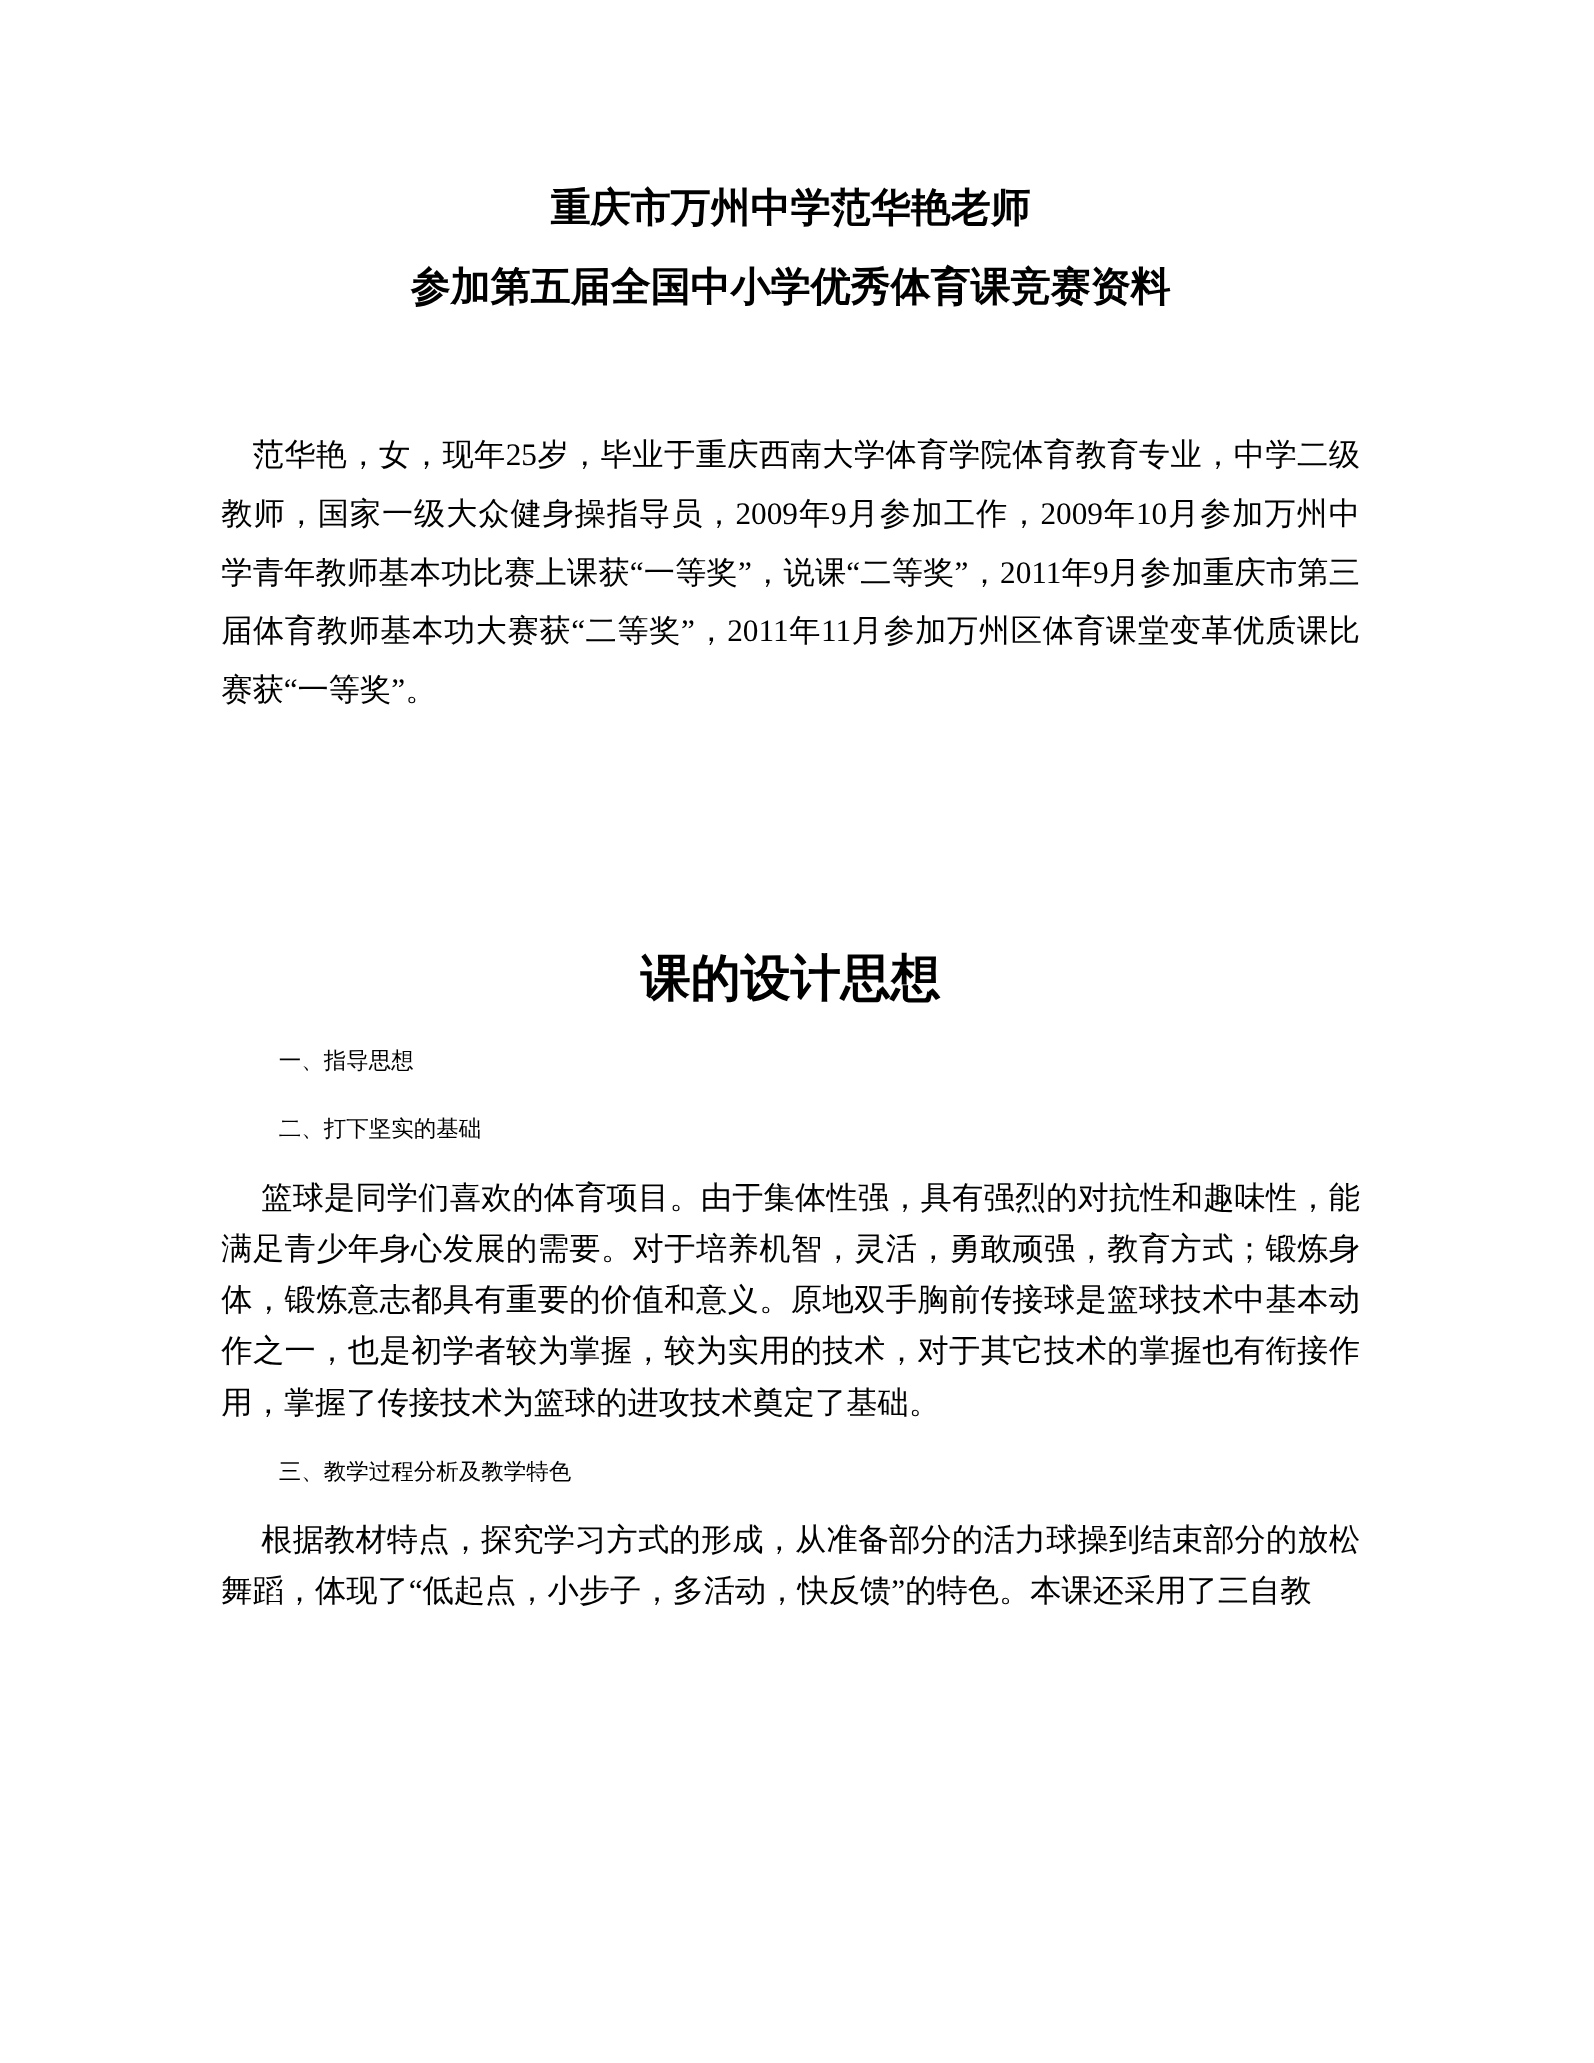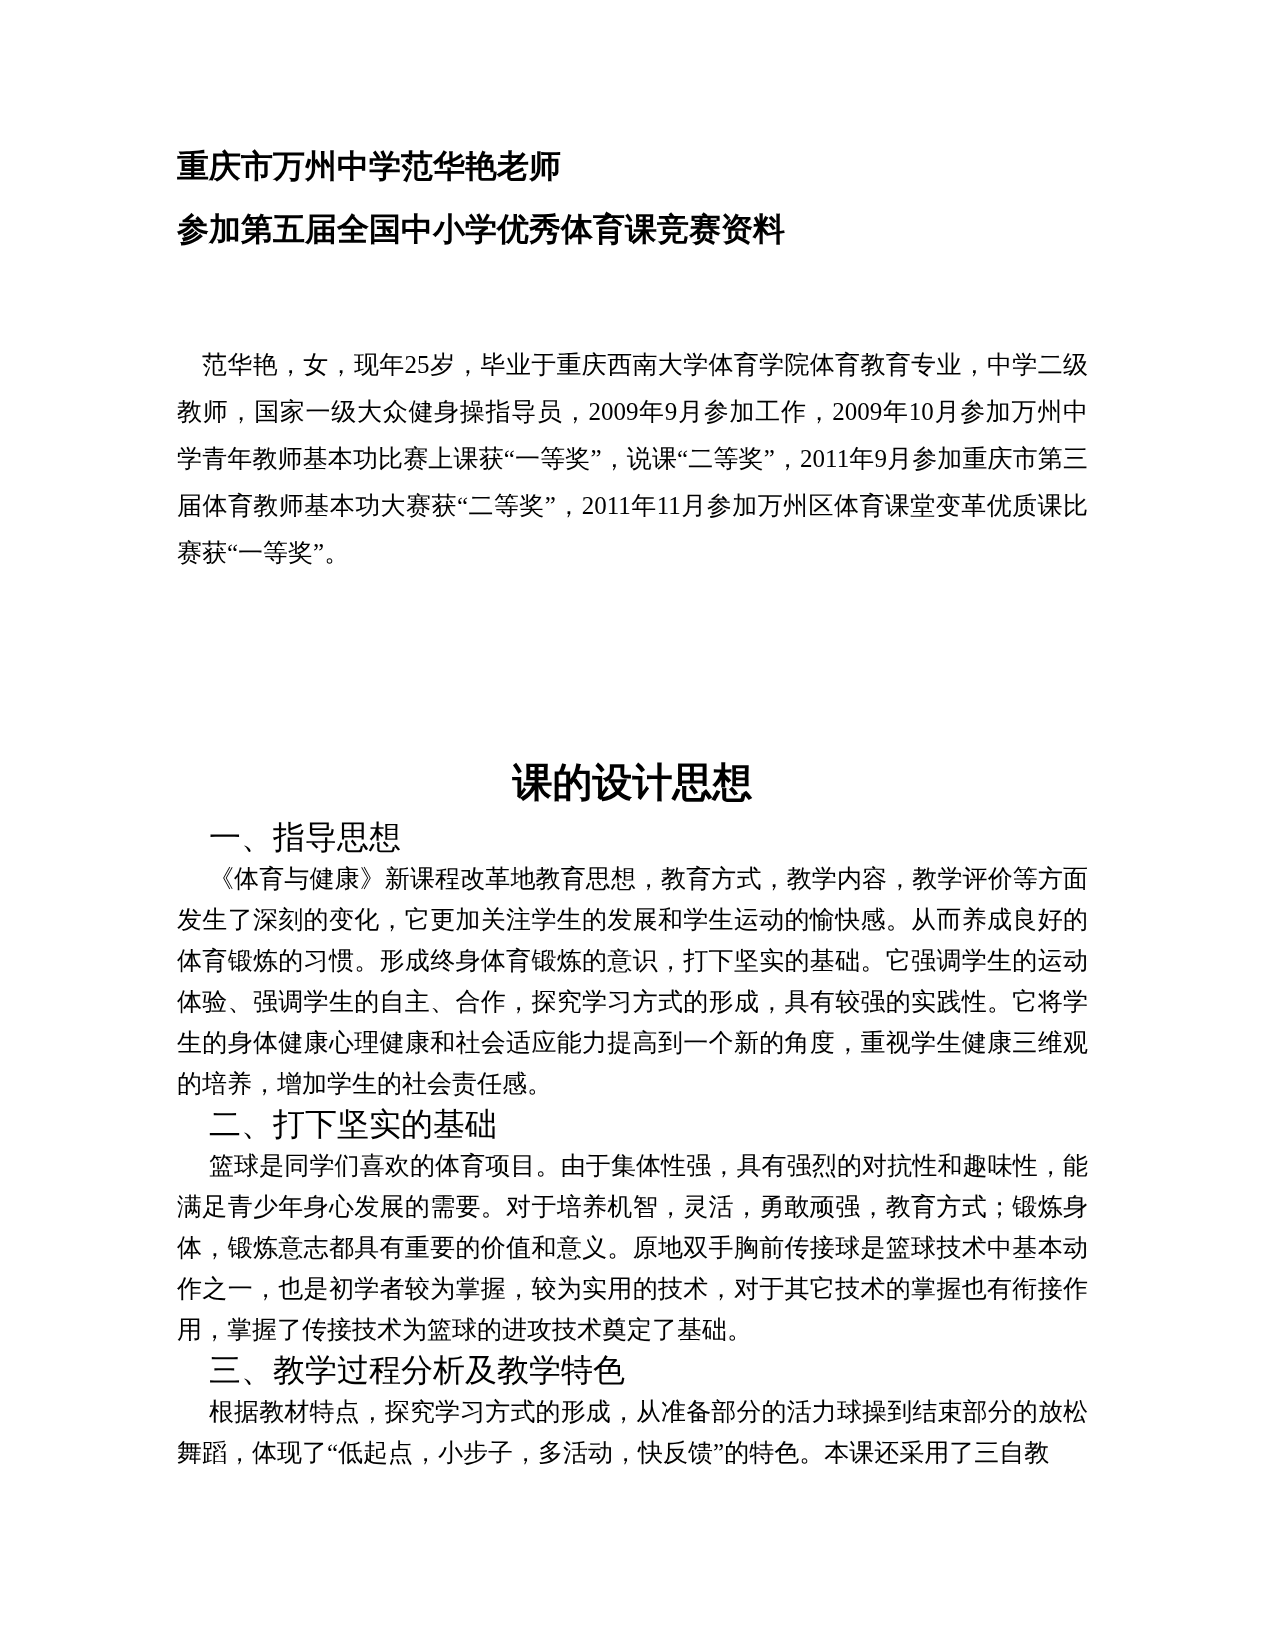--- a/index.html
+++ b/index.html
@@ -23,41 +23,42 @@
     width: 911px;
   }
   .doc-title-block {
     margin-top: 135px;
   }
   .doc-title {
     margin: 0;
     font-size: 32px;
     font-weight: bold;
     line-height: 63px;
+    text-align: center;
   }
   .intro {
     margin: 80px 0 0 0;
     font-size: 25px;
     line-height: 47px;
     text-align: justify;
     text-indent: 25px;
   }
   .chapter-heading {
     margin: 176px 0 0 0;
     font-size: 40px;
     font-weight: bold;
     line-height: 62px;
     text-align: center;
   }
   .sections {
     margin-top: 3px;
   }
   .section-heading {
-    margin: 0;
-    font-size: 32px;
+    margin: 14px;
+    font-size: 18px;
     font-weight: normal;
     line-height: 41px;
     text-indent: 32px;
   }
   .section-body {
     margin: 0;
     font-size: 25px;
     line-height: 41px;
     text-align: justify;
     text-indent: 32px;
@@ -75,21 +76,20 @@
     </div>
 
     <p class="intro">范华艳，女，现年25岁，毕业于重庆西南大学体育学院体育教育专业，中学二级教师，国家一级大众健身操指导员，2009年9月参加工作，2009年10月参加万州中学青年教师基本功比赛上课获“一等奖”，说课“二等奖”，2011年9月参加重庆市第三届体育教师基本功大赛获“二等奖”，2011年11月参加万州区体育课堂变革优质课比赛获“一等奖”。</p>
 
     <div class="chapter-heading">课的设计思想</div>
 
     <div class="sections">
 
       <div class="section">
         <p class="section-heading">一、指导思想</p>
-        <p class="section-body">《体育与健康》新课程改革地教育思想，教育方式，教学内容，教学评价等方面发生了深刻的变化，它更加关注学生的发展和学生运动的愉快感。从而养成良好的体育锻炼的习惯。形成终身体育锻炼的意识，打下坚实的基础。它强调学生的运动体验、强调学生的自主、合作，探究学习方式的形成，具有较强的实践性。它将学生的身体健康心理健康和社会适应能力提高到一个新的角度，重视学生健康三维观的培养，增加学生的社会责任感。</p>
       </div>
 
       <div class="section">
         <p class="section-heading">二、打下坚实的基础</p>
         <p class="section-body">篮球是同学们喜欢的体育项目。由于集体性强，具有强烈的对抗性和趣味性，能满足青少年身心发展的需要。对于培养机智，灵活，勇敢顽强，教育方式；锻炼身体，锻炼意志都具有重要的价值和意义。原地双手胸前传接球是篮球技术中基本动作之一，也是初学者较为掌握，较为实用的技术，对于其它技术的掌握也有衔接作用，掌握了传接技术为篮球的进攻技术奠定了基础。</p>
       </div>
 
       <div class="section">
         <p class="section-heading">三、教学过程分析及教学特色</p>
         <p class="section-body">根据教材特点，探究学习方式的形成，从准备部分的活力球操到结束部分的放松舞蹈，体现了“低起点，小步子，多活动，快反馈”的特色。本课还采用了三自教</p>

